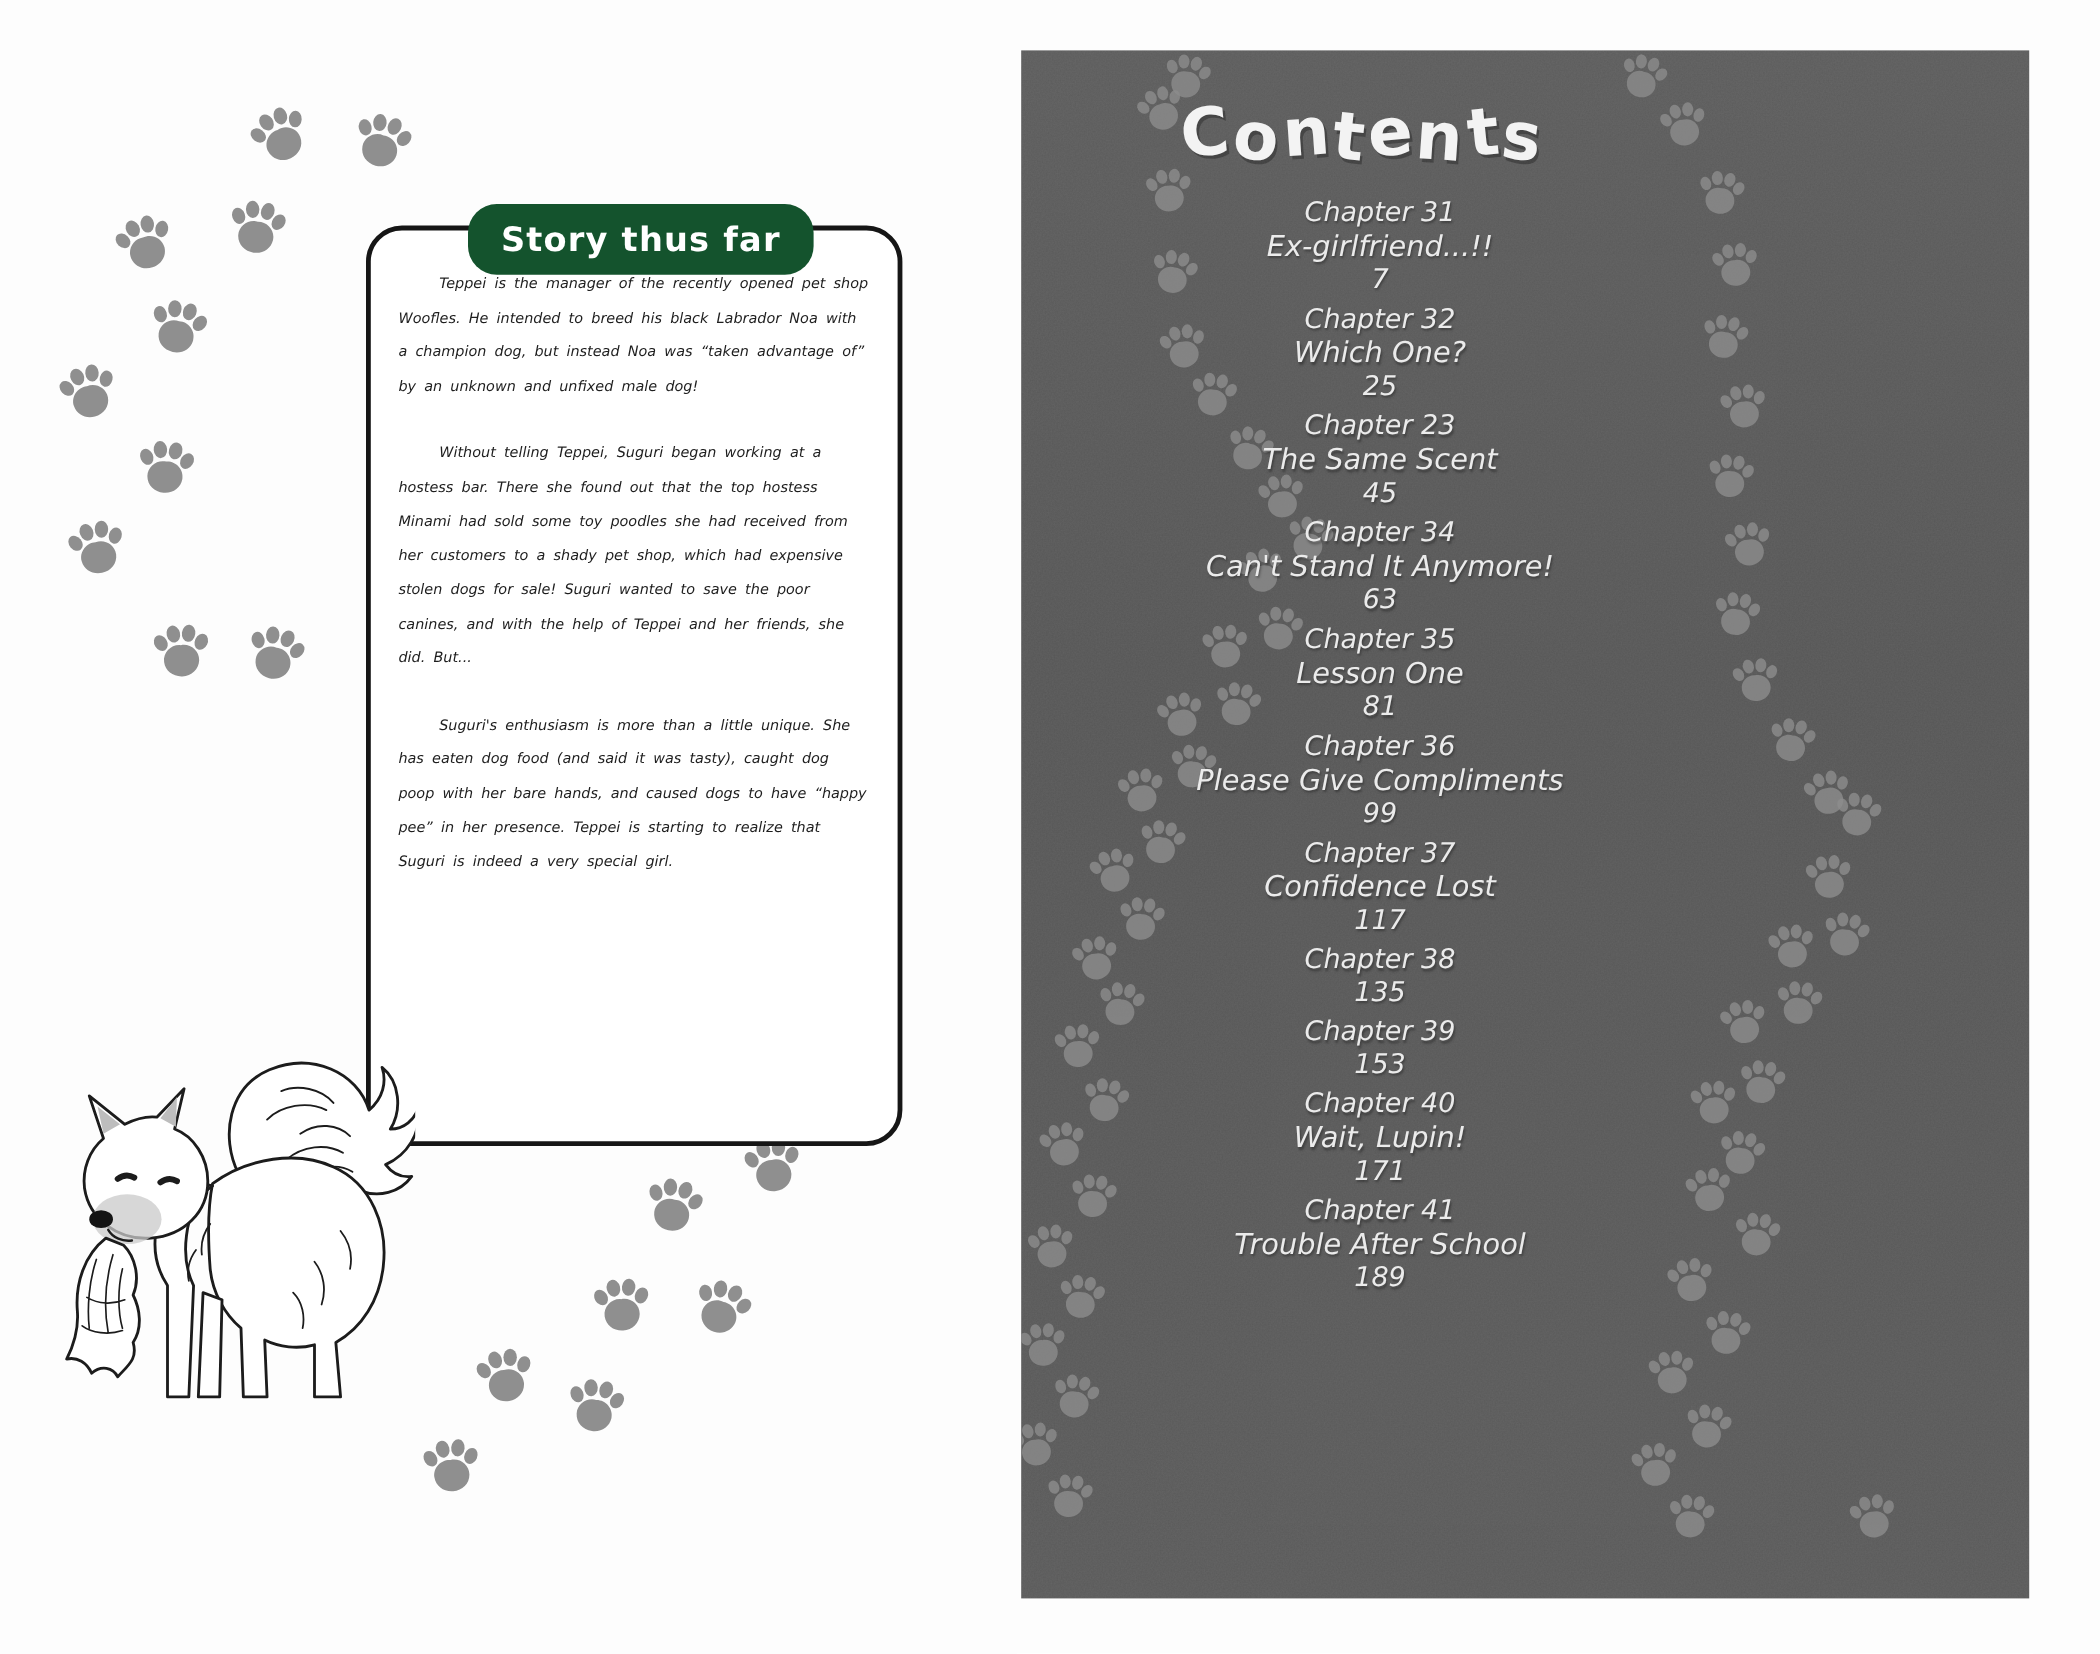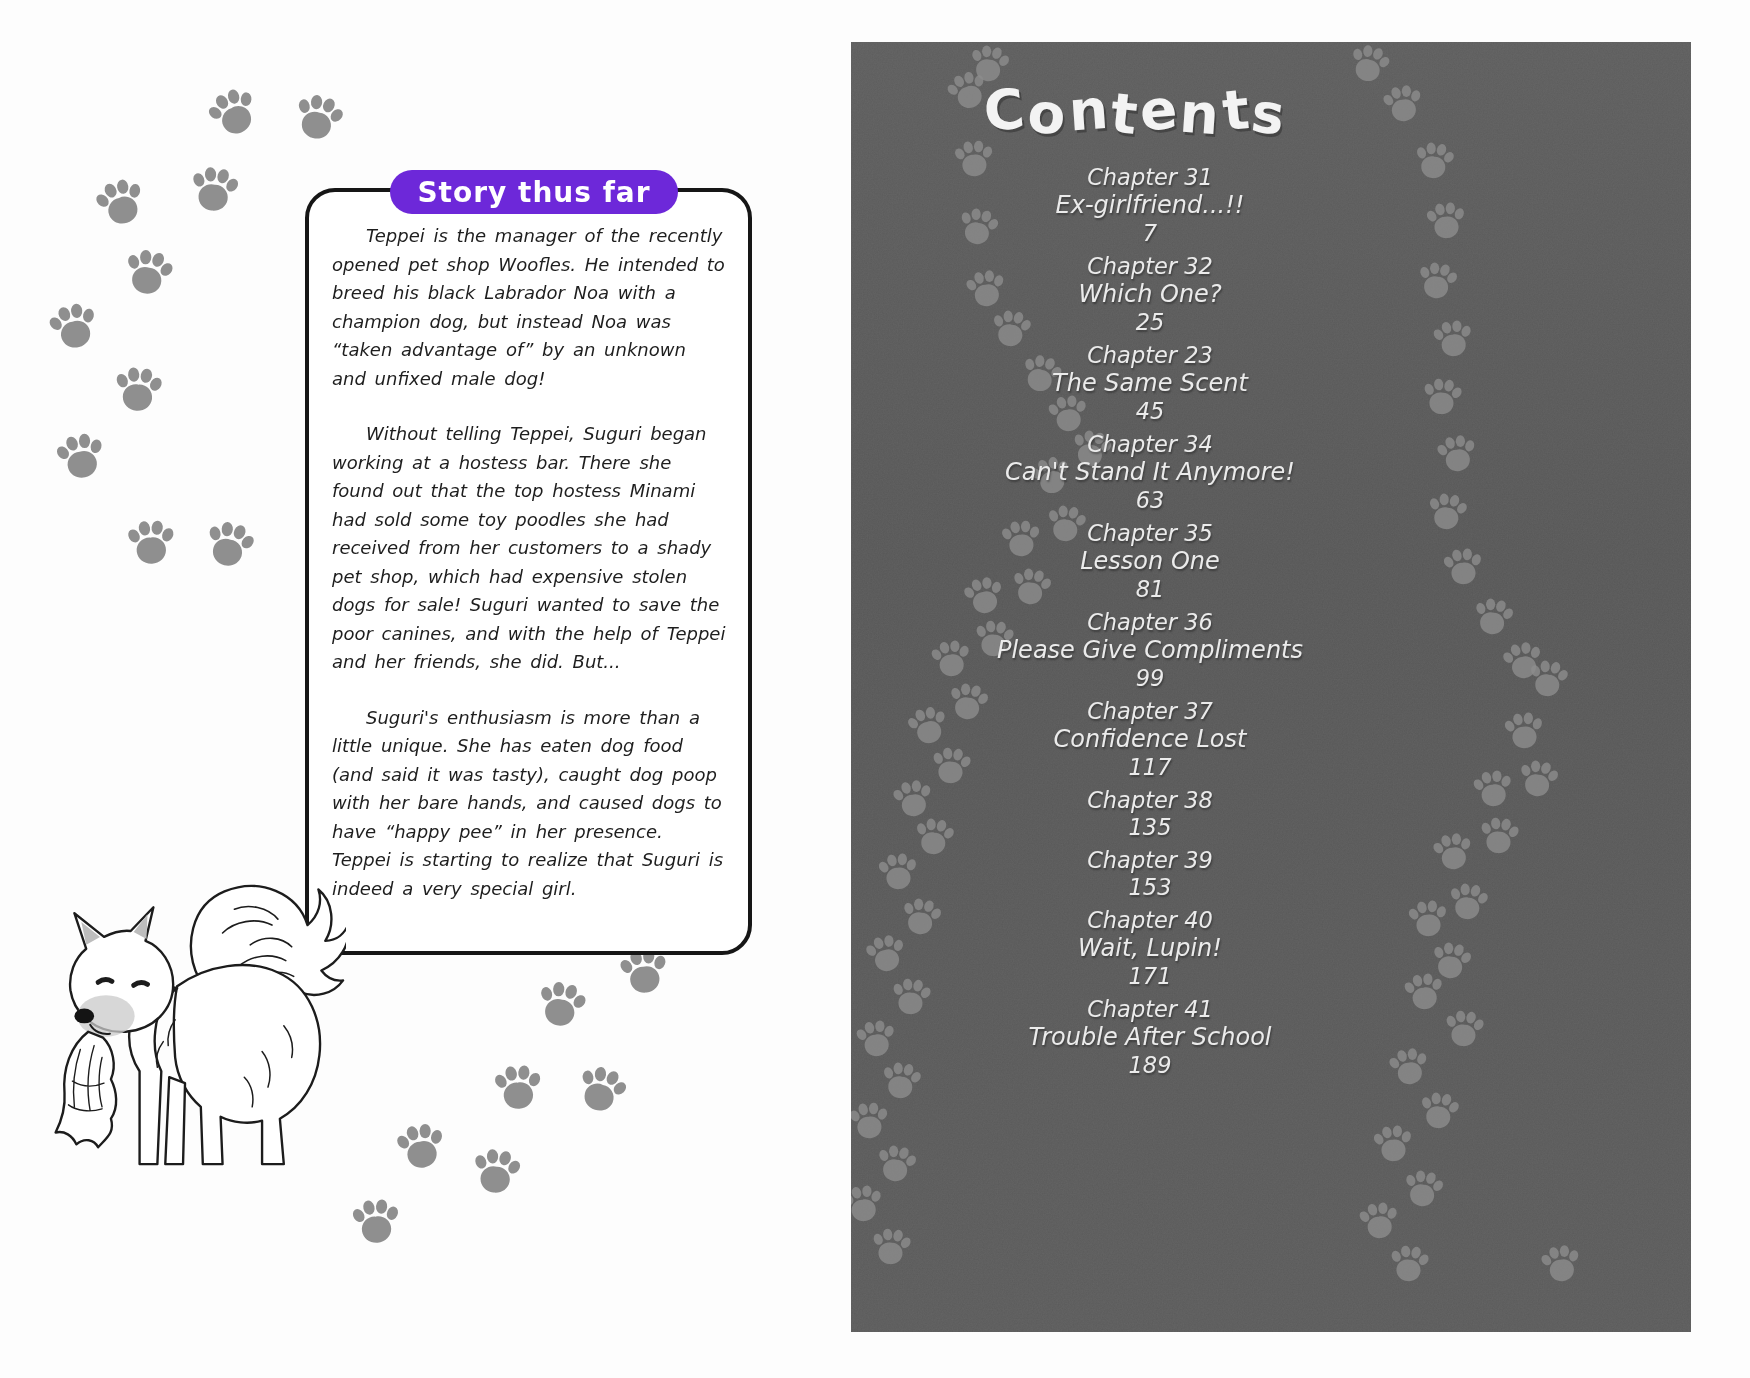--- a/index.html
+++ b/index.html
@@ -2,25 +2,25 @@
 <html><head>
 <meta charset="utf-8">
 <style>
   html,body{margin:0;padding:0;background:#ffffff;}
   .stage{position:relative;width:1750px;height:1378px;background:#fdfdfd;overflow:hidden;
          font-family:"DejaVu Sans", sans-serif;}
   
   .left-page{position:absolute;left:0;top:0;width:850px;height:1378px;}
   .story-box{position:absolute;left:305px;top:188px;width:447px;height:767px;
              background:#ffffff;border:4px solid #161616;border-radius:30px;box-sizing:border-box;}
-  .story-pill{position:absolute;left:390px;top:170px;width:288px;height:44px;background:#6d28d9;
+  .story-pill{position:absolute;left:390px;top:170px;width:288px;height:59px;background:#14532d;
               border-radius:24px;display:flex;align-items:center;justify-content:center;
               color:#ffffff;font-weight:bold;font-size:28px;letter-spacing:1px;z-index:3;}
   .story-text{position:absolute;left:332px;top:222px;width:394px;z-index:2;}
-  .story-text p{margin:0 0 27px 0;font-style:italic;font-size:18px;line-height:28.5px;
+  .story-text p{margin:0 0 27px 0;font-style:italic;font-size:12px;line-height:28.5px;
                 color:#1e1e1e;word-spacing:3px;text-indent:34px;}
   
   .dark-page{position:absolute;left:851px;top:42px;width:840px;height:1290px;
              background:linear-gradient(180deg,#5d5d5d 0%,#575757 40%,#5b5b5b 100%);overflow:hidden;}
   .noise{position:absolute;left:0;top:0;pointer-events:none;}
   .contents-title{position:absolute;left:0;top:38px;width:570px;text-align:center;margin:0;
                   color:#f3f3f3;font-size:55px;font-weight:bold;letter-spacing:3px;
                   text-shadow:2px 3px 0 rgba(0,0,0,0.28);}
   .contents-title span{display:inline-block;}
   .toc-list{position:absolute;left:0;top:122px;width:570px;}

